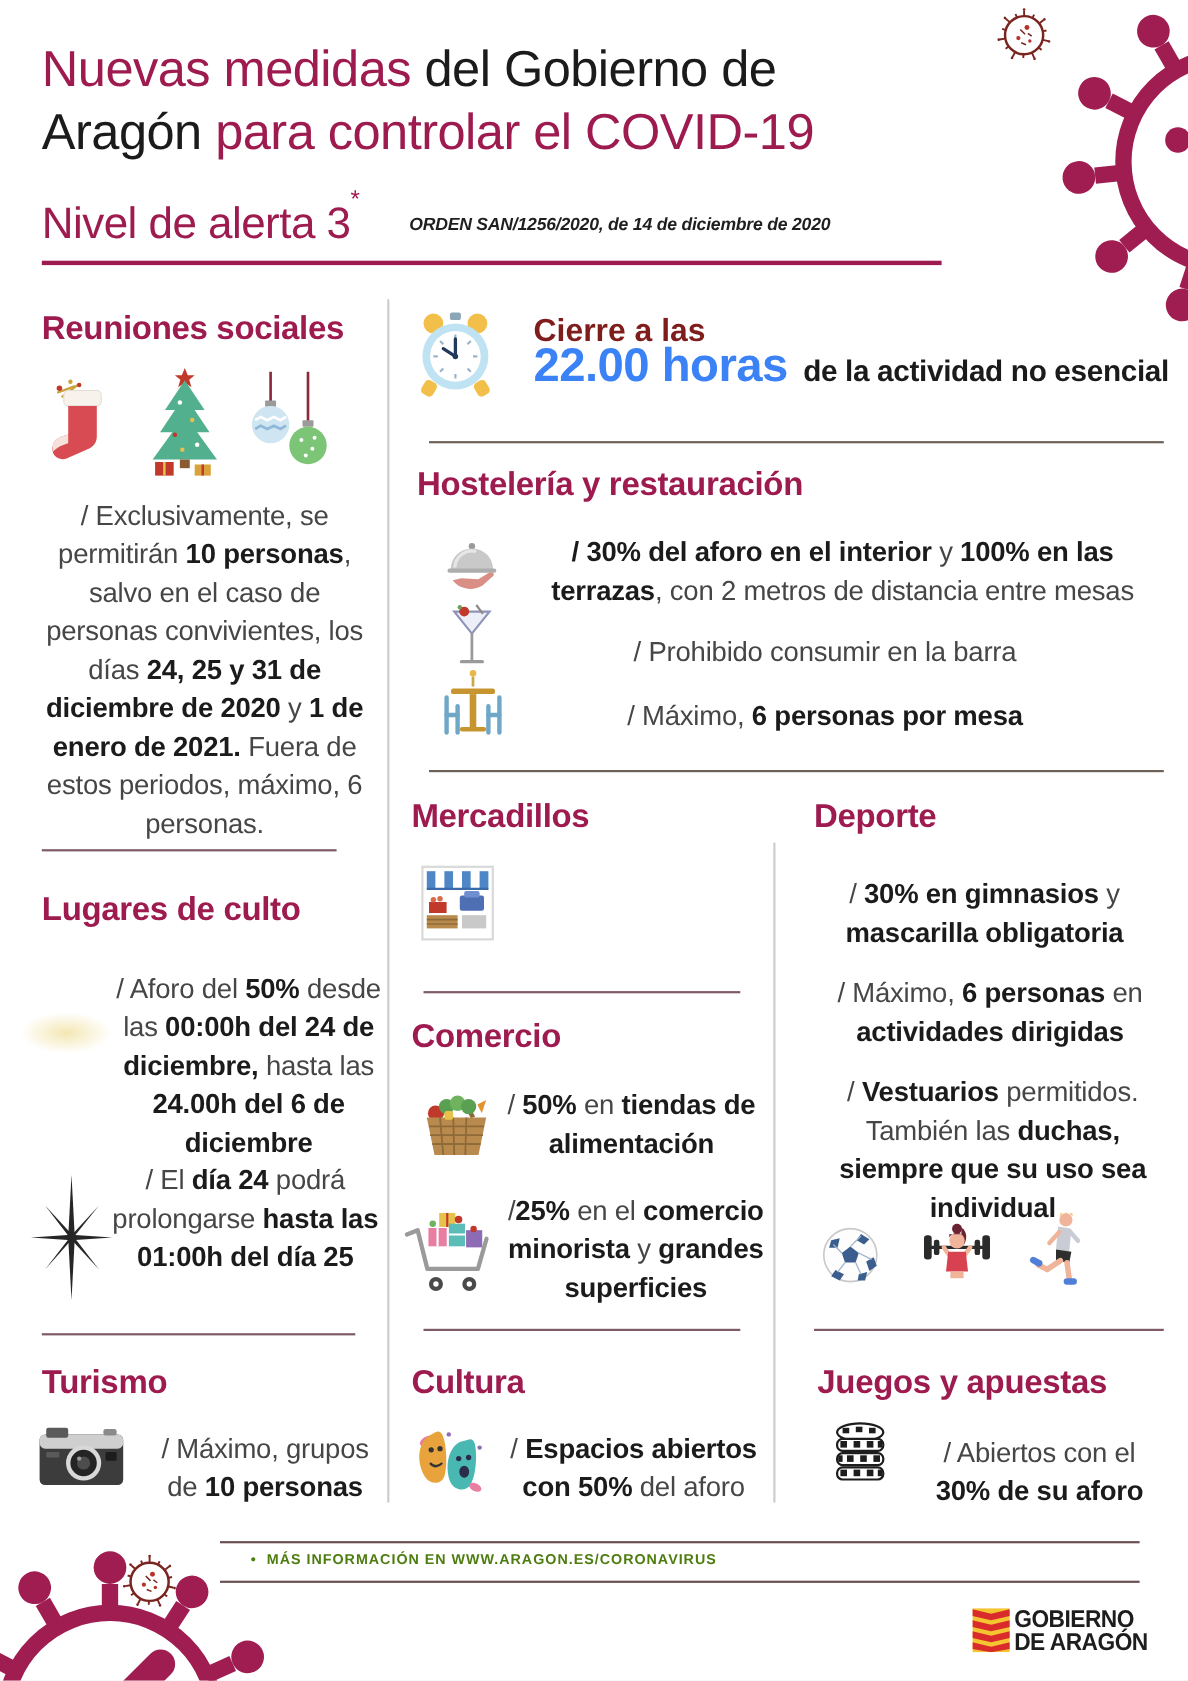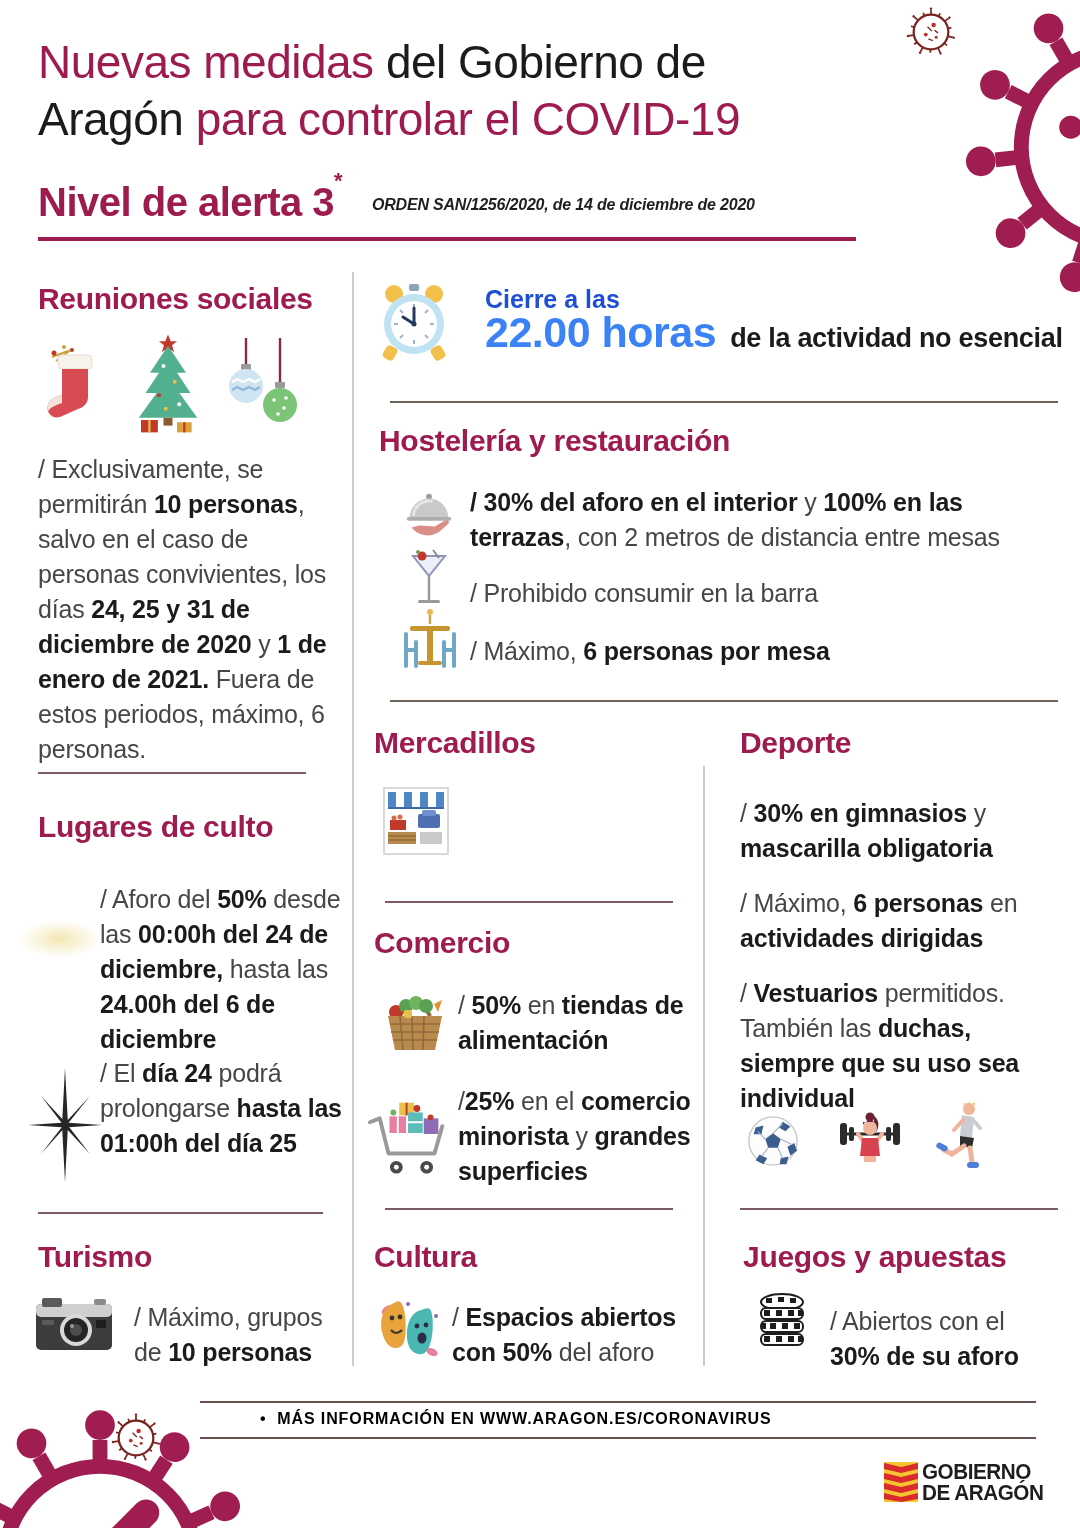--- a/index.html
+++ b/index.html
@@ -5,30 +5,30 @@
   html,body{margin:0;padding:0;background:#e9e9e9;}
   .page{position:relative;width:1080px;height:1528px;background:#ffffff;overflow:hidden;
         font-family:"Liberation Sans", sans-serif;margin:0 auto;}
   .abs{position:absolute;}
   .hrule{position:absolute;background:#9e1b50;}
   .thin{position:absolute;background:#7d5a64;height:2px;}
   .thin2{position:absolute;background:#6e6157;height:2px;}
   .vline{position:absolute;background:#cdcdcd;width:2px;}
   .title{font-size:46px;line-height:57px;letter-spacing:-0.5px;color:#1b1b1b;font-weight:500;}
   .title .tb{color:#9e1b50;font-weight:400;}
-  .alert{font-size:40px;font-weight:700;color:#9e1b50;letter-spacing:-0.5px;}
+  .alert{font-size:40px;font-weight:400;color:#9e1b50;letter-spacing:-0.5px;}
   .alert sup{font-size:22px;vertical-align:28px;}
   .order{font-size:16px;font-style:italic;font-weight:700;color:#1f1f1f;letter-spacing:-0.2px;}
   .sec-title{font-size:30px;font-weight:800;color:#9e1b50;letter-spacing:-0.3px;}
-  .body{font-size:25px;line-height:35px;color:#464646;letter-spacing:-0.2px;}
+  .body{font-size:25px;line-height:35px;color:#464646;letter-spacing:-0.2px;text-align:center;}
   .body .b{font-weight:700;color:#1b1b1b;}
-  .closure-l1{font-size:25px;font-weight:700;color:#1d4ed8;}
+  .closure-l1{font-size:29px;font-weight:700;color:#7f1d1d;}
   .closure-time{font-size:43px;font-weight:800;color:#3b82f6;letter-spacing:-0.5px;}
   .closure-sfx{font-size:27px;font-weight:700;color:#1b1b1b;margin-left:14px;letter-spacing:-0.3px;}
-  .footer-info{font-size:16px;letter-spacing:0.9px;color:#000000;font-weight:600;margin-left:32px;}
+  .footer-info{font-size:13px;letter-spacing:0.9px;color:#4d7c0f;font-weight:600;}
   .footer-info .lnk{font-weight:800;}
   .logo-text{font-size:22px;line-height:21px;font-weight:800;color:#1d1d1d;letter-spacing:-0.5px;transform:scaleX(0.94);transform-origin:left;}
   .glow{position:absolute;background:radial-gradient(ellipse at center, rgba(236,215,130,0.6), rgba(236,215,130,0) 70%);}
 </style>
 </head>
 <body>
 
 <div class="page">
 
   <svg width="0" height="0" style="position:absolute" aria-hidden="true">

